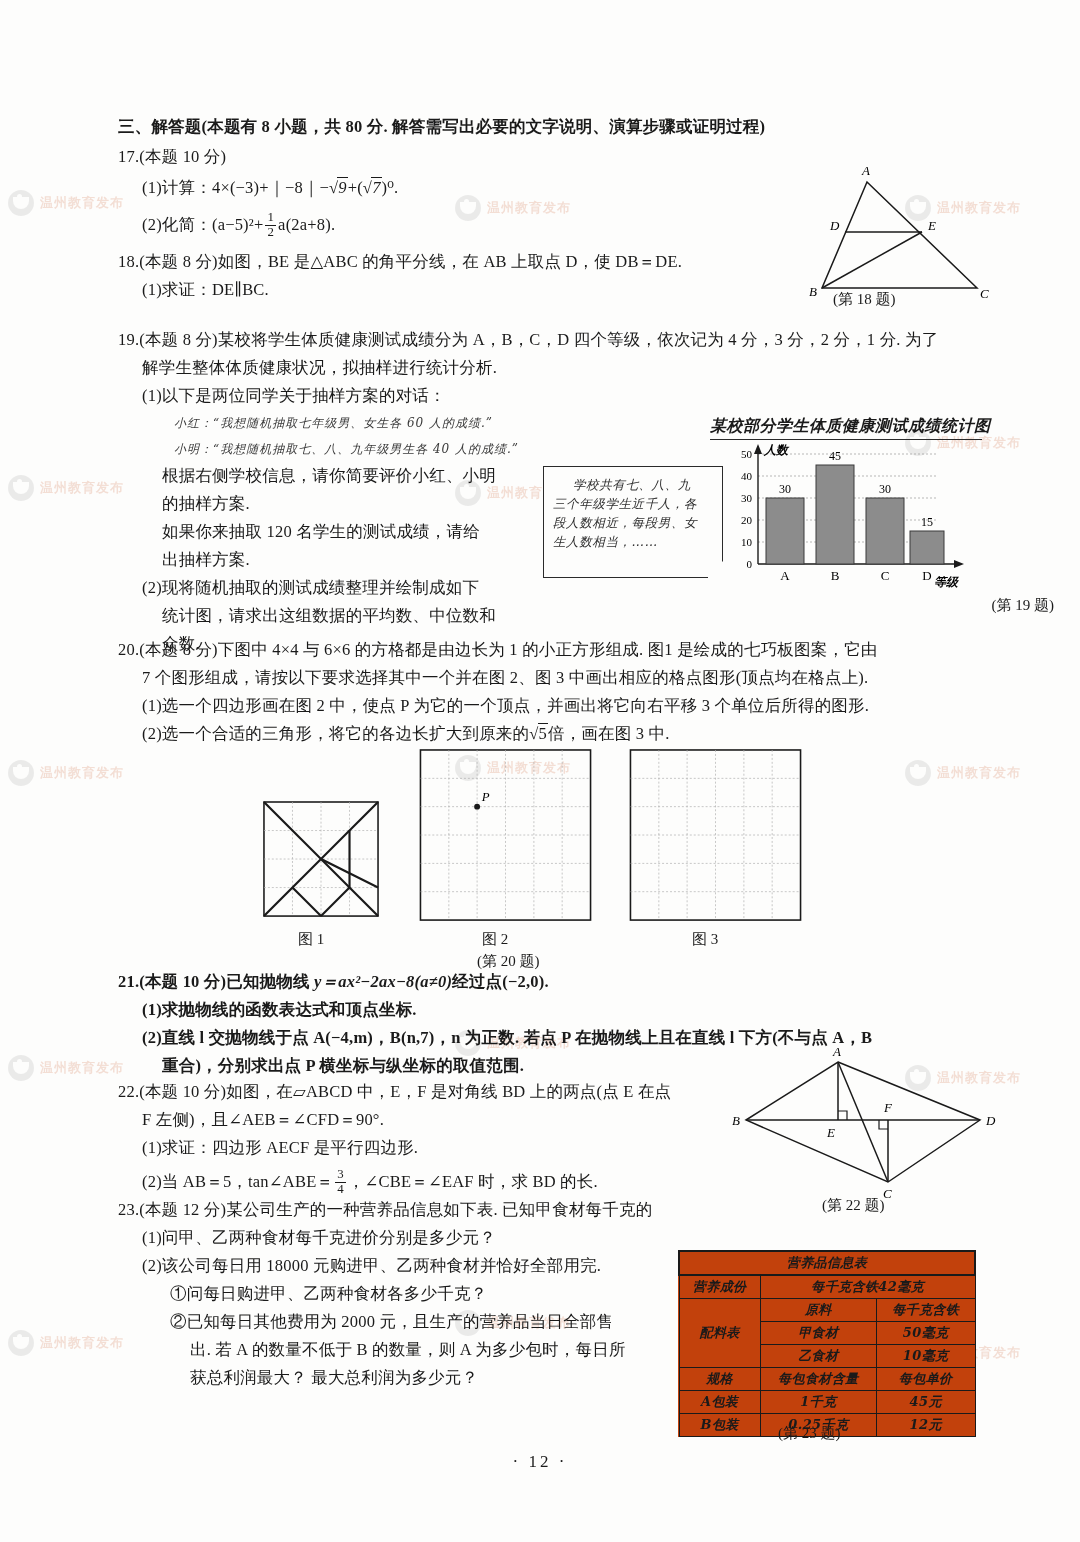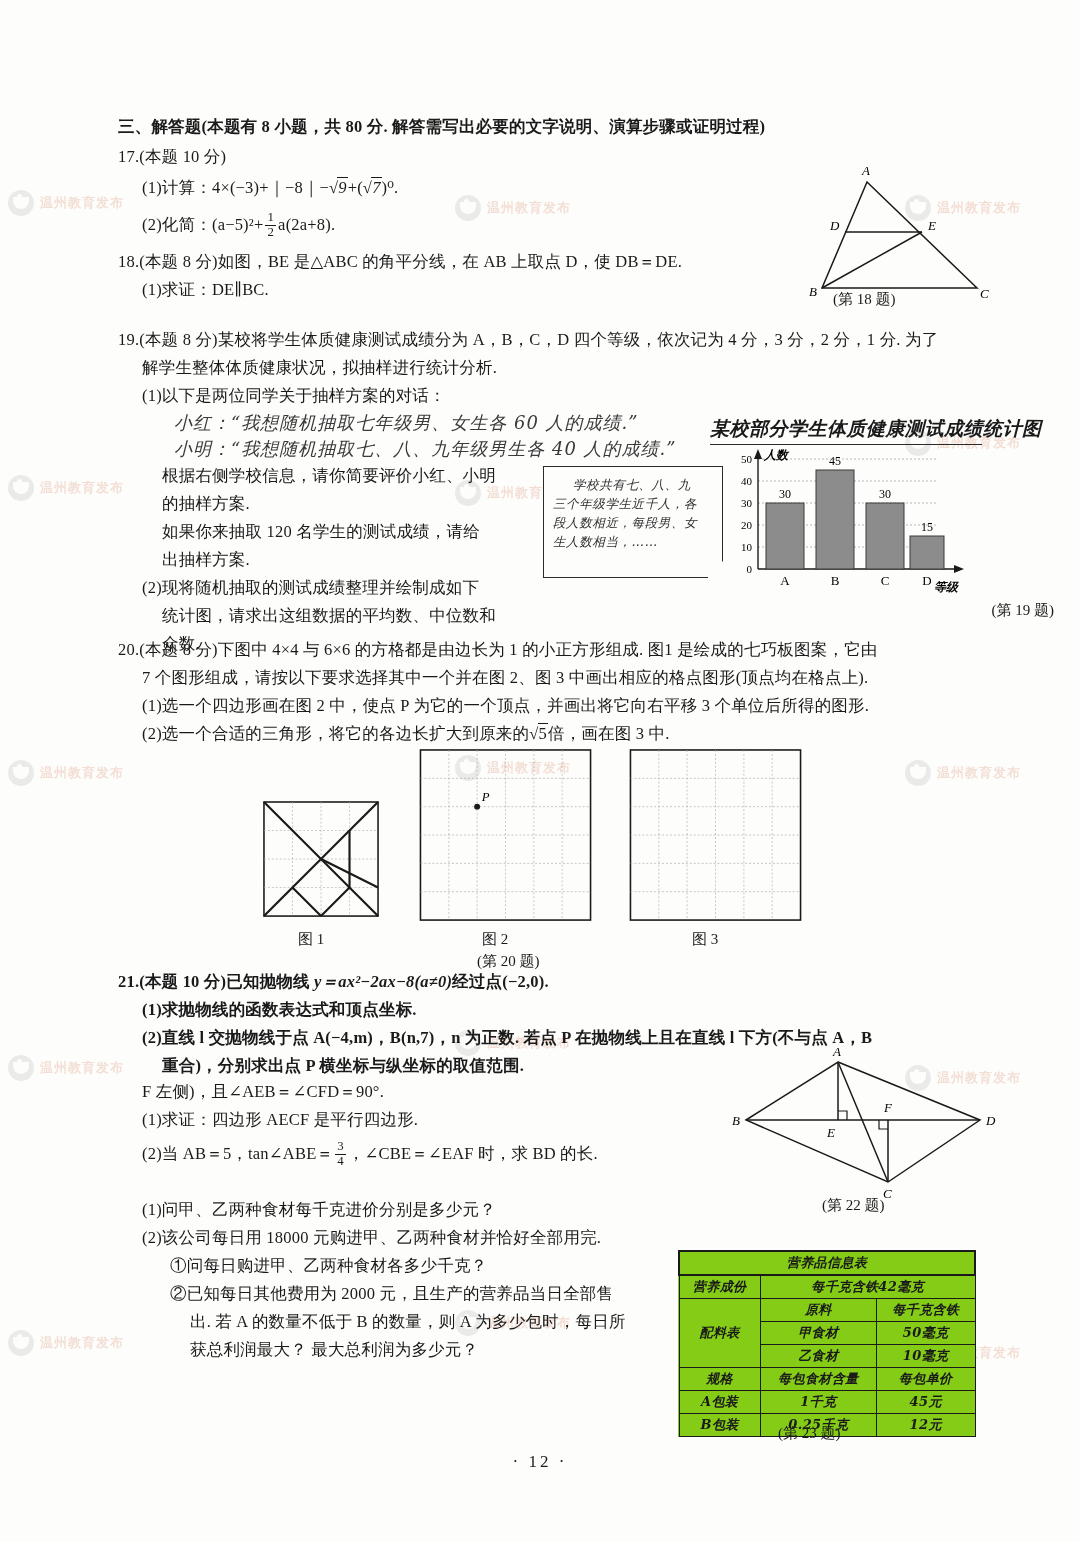--- a/index.html
+++ b/index.html
@@ -96,21 +96,21 @@
   .rad > .bar {
     border-top: 1px solid #1a1a1a;
     padding: 0 1px 0 1px;
     margin-left: -1px;
   }
 
   
   .hand {
     font-family: "DejaVu Serif", serif;
     font-style: italic;
-    font-size: 18px;
+    font-size: 12px;
     line-height: 26px;
     color: #3a3a3a;
     white-space: nowrap;
     letter-spacing: 1px;
   }
 
   
   .notebox {
     position: absolute;
     border: 1.6px solid #2a2a2a;
@@ -140,37 +140,37 @@
     border-bottom: 16px solid #2a2a2a;
   }
   .notebox .indent { text-indent: 20px; }
 
   
   .chart-wrap { position: absolute; }
   .chart-title {
     font-family: "DejaVu Serif", serif;
     font-weight: bold;
     font-style: italic;
-    font-size: 19px;
+    font-size: 16px;
     text-align: left;
     letter-spacing: 0.5px;
     border-bottom: 0;
     white-space: nowrap;
   }
   .chart-title-rule { border-bottom: 1.4px solid #2a2a2a; margin-top: 2px; }
 
   
   .ntable {
     position: absolute;
     border-collapse: collapse;
     font-family: "DejaVu Serif", serif;
     font-style: italic;
     font-weight: bold;
     font-size: 13px;
-    background: #84cc16;
+    background: #c2410c;
   }
   .ntable td {
     border: 1.3px solid #1a1a1a;
     text-align: center;
     padding: 2px 4px;
     white-space: nowrap;
     letter-spacing: 0.4px;
   }
   .ntable .thick { border-width: 2px; }
 
@@ -433,20 +433,21 @@
   <div class="blk" style="left:118px; top:968px;font-weight:bold;">
     <div class="ln">
       <span>21.(本题 10 分)已知抛物线 </span><span class="it">y＝ax²−2ax−8(a≠0)</span><span>经过点(−2,0).</span>
     </div>
     <div class="ln" style="padding-left:24px;">(1)求抛物线的函数表达式和顶点坐标.</div>
     <div class="ln" style="padding-left:24px;">(2)直线 l 交抛物线于点 A(−4,m)，B(n,7)，n 为正数. 若点 P 在抛物线上且在直线 l 下方(不与点 A，B</div>
     <div class="ln" style="padding-left:44px;">重合)，分别求出点 P 横坐标与纵坐标的取值范围.</div>
   </div>
 
   <div class="blk" style="left:118px; top:1078px;">
+    <div class="ln">22.(本题 10 分)如图，在▱ABCD 中，E，F 是对角线 BD 上的两点(点 E 在点</div>
     <div class="ln" style="padding-left:24px;">F 左侧)，且∠AEB＝∠CFD＝90°.</div>
     <div class="ln" style="padding-left:24px;">(1)求证：四边形 AECF 是平行四边形.</div>
     <div class="ln" style="padding-left:24px; line-height:40px;">
       <span>(2)当 AB＝5，tan∠ABE＝</span><span class="frac"><span class="top">3</span><span class="bot">4</span></span><span>，∠CBE＝∠EAF 时，求 BD 的长.</span>
     </div>
   </div>
 
   <div style="position:absolute; left:728px; top:1042px;">
     <svg width="272" height="160" viewBox="0 0 272 160">
 
@@ -467,20 +468,21 @@
       <text x="4" y="83" font-size="13" font-style="italic" font-family="Liberation Serif, serif">B</text>
       <text x="155" y="156" font-size="13" font-style="italic" font-family="Liberation Serif, serif">C</text>
       <text x="258" y="83" font-size="13" font-style="italic" font-family="Liberation Serif, serif">D</text>
       <text x="99" y="95" font-size="13" font-style="italic" font-family="Liberation Serif, serif">E</text>
       <text x="156" y="70" font-size="13" font-style="italic" font-family="Liberation Serif, serif">F</text>
     </svg>
   </div>
   <div class="figcap" style="left:822px; top:1196px;">(第 22 题)</div>
 
   <div class="blk" style="left:118px; top:1196px;">
+    <div class="ln">23.(本题 12 分)某公司生产的一种营养品信息如下表. 已知甲食材每千克的</div>
     <div class="ln" style="padding-left:24px;">(1)问甲、乙两种食材每千克进价分别是多少元？</div>
     <div class="ln" style="padding-left:24px;">(2)该公司每日用 18000 元购进甲、乙两种食材并恰好全部用完.</div>
     <div class="ln" style="padding-left:52px;">①问每日购进甲、乙两种食材各多少千克？</div>
     <div class="ln" style="padding-left:52px;">②已知每日其他费用为 2000 元，且生产的营养品当日全部售</div>
     <div class="ln" style="padding-left:72px;">出. 若 A 的数量不低于 B 的数量，则 A 为多少包时，每日所</div>
     <div class="ln" style="padding-left:72px;">获总利润最大？ 最大总利润为多少元？</div>
   </div>
 
   <table class="ntable" style="left:678px; top:1250px; width:298px;">
     <tbody>

